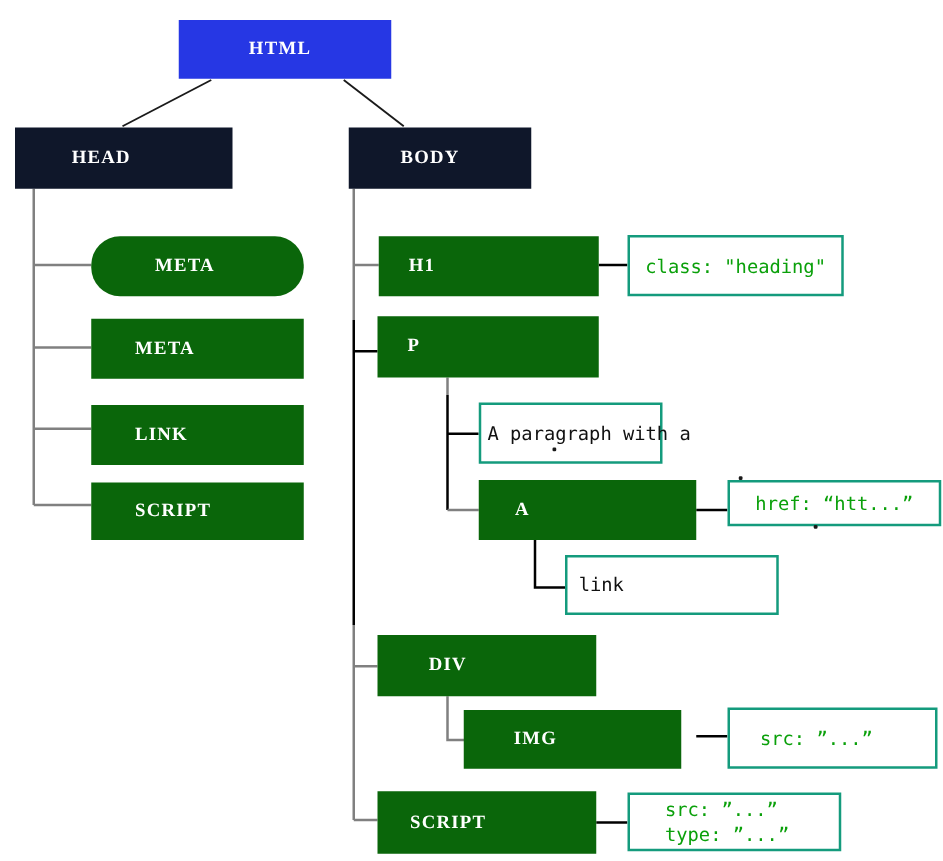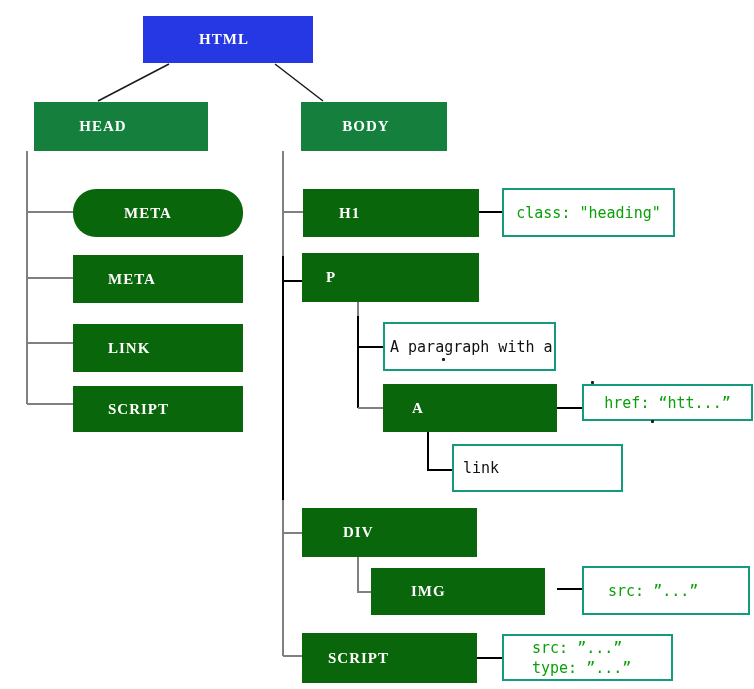--- a/index.html
+++ b/index.html
@@ -8,21 +8,21 @@
     font-family:"Liberation Serif",serif;overflow:hidden;
   }
   .wires{position:absolute;left:0;top:0;width:754px;height:689px;}
   .node{
     position:absolute;display:flex;align-items:center;
     color:#ffffff;font-weight:bold;font-size:15px;letter-spacing:1px;
     box-sizing:border-box;white-space:nowrap;
   }
   .node.center{justify-content:center;}
   .blue{background:#2637e4;}
-  .navy{background:#15803d;margin-left:22px;}
+  .navy{background:#0f172a;}
   .green{background:#0a660a;}
   .callout{
     position:absolute;background:#ffffff;border:2px solid #149b7d;
     font-family:"DejaVu Sans Mono","Liberation Mono",monospace;font-size:15px;
     color:#0aa00a;display:flex;flex-direction:column;justify-content:center;
     box-sizing:border-box;line-height:20px;white-space:nowrap;
   }
   .callout.dark{color:#111111;}
   .callout.center{align-items:center;}
   .dot{position:absolute;width:3px;height:3px;background:#1a1a1a;border-radius:1px;}
@@ -82,21 +82,21 @@
   <div class="node green" style="left:73px;top:255px;width:170px;height:48px;padding-left:35px;">
     <span>META</span>
   </div>
   <div class="node green" style="left:73px;top:324px;width:170px;height:48px;padding-left:35px;">
     <span>LINK</span>
   </div>
   <div class="node green" style="left:73px;top:386px;width:170px;height:46px;padding-left:35px;">
     <span>SCRIPT</span>
   </div>
 
-  <div class="node green" style="left:303px;top:189px;width:176px;height:48px;padding-left:36px;">
+  <div class="node green" style="left:303px;top:189px;width:176px;height:48px;padding-left:24px;">
     <span>H1</span>
   </div>
   <div class="node green" style="left:302px;top:253px;width:177px;height:49px;padding-left:24px;">
     <span>P</span>
   </div>
   <div class="node green" style="left:383px;top:384px;width:174px;height:48px;padding-left:29px;">
     <span>A</span>
   </div>
   <div class="node green" style="left:302px;top:508px;width:175px;height:49px;padding-left:41px;">
     <span>DIV</span>
@@ -105,21 +105,21 @@
     <span>IMG</span>
   </div>
   <div class="node green" style="left:302px;top:633px;width:175px;height:50px;padding-left:26px;">
     <span>SCRIPT</span>
   </div>
 
   <div class="callout center" style="left:502px;top:188px;width:173px;height:49px;">
     <span>class: "heading"</span>
   </div>
 
-  <div class="callout dark" style="left:383px;top:322px;width:173px;height:49px;padding-left:5px;">
+  <div class="callout dark" style="left:383px;top:322px;width:147px;height:49px;padding-left:5px;">
     <span>A paragraph with a</span>
   </div>
 
   <div class="callout center" style="left:582px;top:384px;width:171px;height:37px;">
     <span>href: “htt...”</span>
   </div>
 
   <div class="callout dark" style="left:452px;top:444px;width:171px;height:48px;padding-left:9px;">
     <span>link</span>
   </div>

